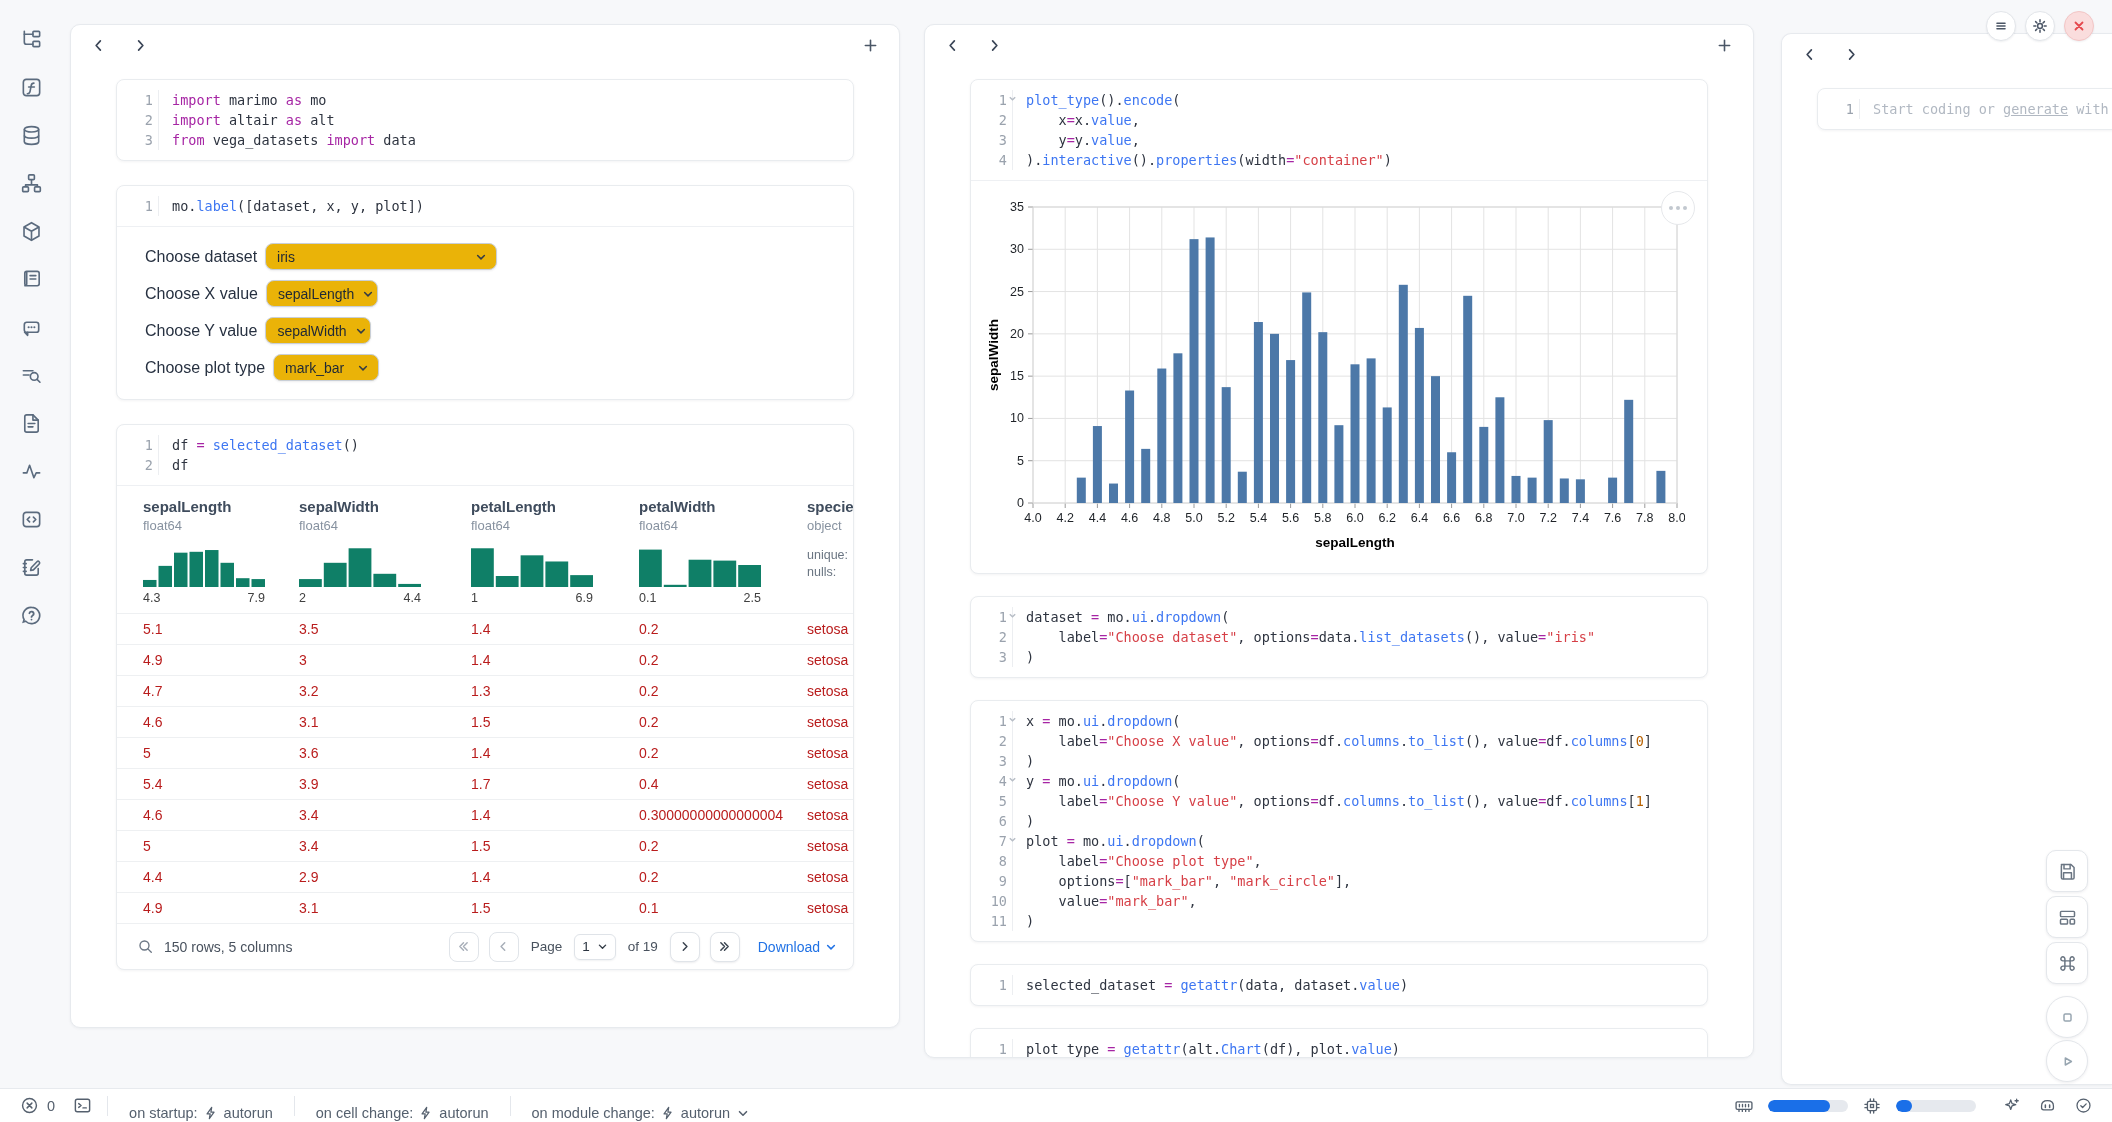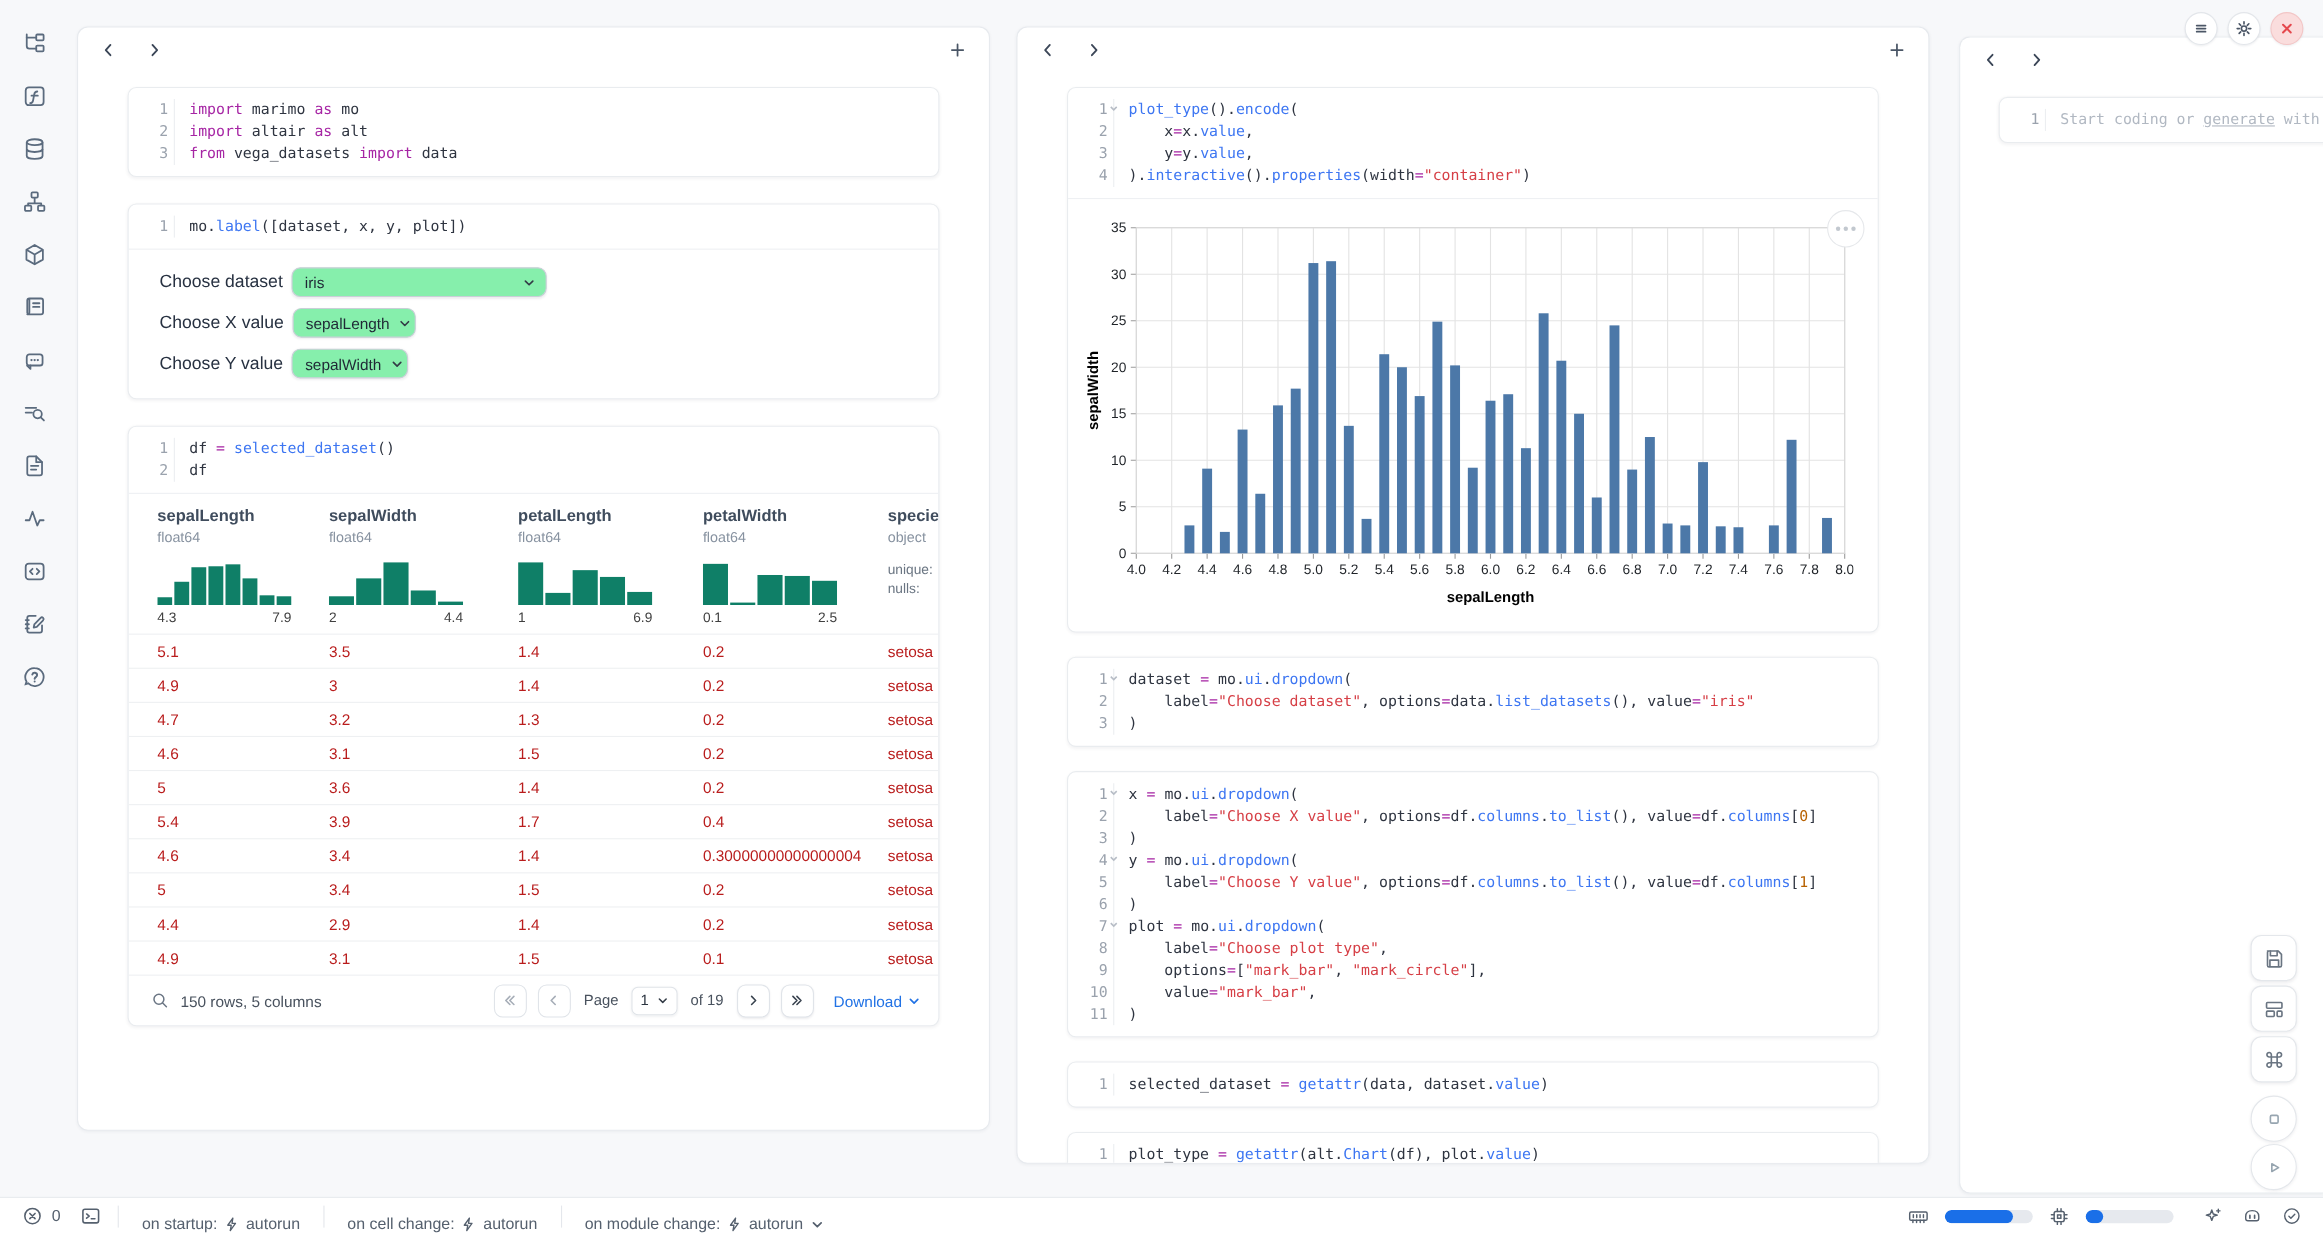--- a/index.html
+++ b/index.html
@@ -31,21 +31,21 @@
   .gutter .lnrow { position:relative; }
   .gutter .fold { position:absolute; left:100%; top:4px; margin-left:1px; color:#b7bdc6; width:9px; height:9px; }
   .codelines { padding-left:13px; white-space:pre; overflow:hidden; }
   .t-k{color:#a625a4;} .t-o{color:#a625a4;} .t-f{color:#3d76f2;} .t-s{color:#d63f46;} .t-n{color:#b76100;} .t-p{color:#2e3440;}
   .t-ph{color:#b1b8c2;} .t-phu{color:#b1b8c2; text-decoration:underline;}
   .output { border-top:1px solid #eef0f3; }
 
   
   .dd-out { padding:16px 16px 18px 28px; display:flex; flex-direction:column; gap:10px; }
   .dd-row { display:flex; align-items:center; gap:8px; font-size:16px; color:#273141; }
-  .dd-select { height:27px; background:#86efac; border:1px solid #c9cfd7; border-radius:8px; box-shadow:0 1px 2px rgba(20,30,50,.08); display:inline-flex; align-items:center; justify-content:space-between; padding:0 9px 0 11px; font-size:14px; color:#1f2835; cursor:pointer; }
+  .dd-select { height:27px; background:#eab308; border:1px solid #c9cfd7; border-radius:8px; box-shadow:0 1px 2px rgba(20,30,50,.08); display:inline-flex; align-items:center; justify-content:space-between; padding:0 9px 0 11px; font-size:14px; color:#1f2835; cursor:pointer; }
   .dd-select svg { width:12px; height:12px; color:#333b46; flex:0 0 auto; margin-left:8px; }
 
   
   .dt { overflow:hidden; }
   .dt-grid { display:grid; grid-template-columns:156px 172px 168px 168px 130px; padding-left:26px; }
   .dt-head { padding-top:12px; padding-bottom:8px; }
   .th .cname { font-weight:bold; font-size:15px; color:#3f4c5d; white-space:nowrap; }
   .th .ctype { font-size:13px; color:#8792a0; margin-top:3px; white-space:nowrap; }
   .th .hist { margin-top:10px; height:44px; }
   .th .minmax { width:122px; display:flex; justify-content:space-between; font-size:12.5px; color:#404040; margin-top:4px; }
@@ -241,20 +241,29 @@
                 <span>sepalLength</span>
                 <svg viewBox="0 0 16 16" fill="none" stroke="currentColor" stroke-width="2" stroke-linecap="round" stroke-linejoin="round">
                   <path d="M3.5 6l4.5 4.5L12.5 6"></path>
                 </svg>
               </span>
             </div>
             <div class="dd-row">
               <span>Choose Y value</span>
               <span class="dd-select" style="width: 106px;">
                 <span>sepalWidth</span>
+                <svg viewBox="0 0 16 16" fill="none" stroke="currentColor" stroke-width="2" stroke-linecap="round" stroke-linejoin="round">
+                  <path d="M3.5 6l4.5 4.5L12.5 6"></path>
+                </svg>
+              </span>
+            </div>
+            <div class="dd-row">
+              <span>Choose plot type</span>
+              <span class="dd-select" style="width: 106px;">
+                <span>mark_bar</span>
                 <svg viewBox="0 0 16 16" fill="none" stroke="currentColor" stroke-width="2" stroke-linecap="round" stroke-linejoin="round">
                   <path d="M3.5 6l4.5 4.5L12.5 6"></path>
                 </svg>
               </span>
             </div>
           </div>
       </article>
       <article class="cell">
         <div class="code">
             <div class="gutter">

